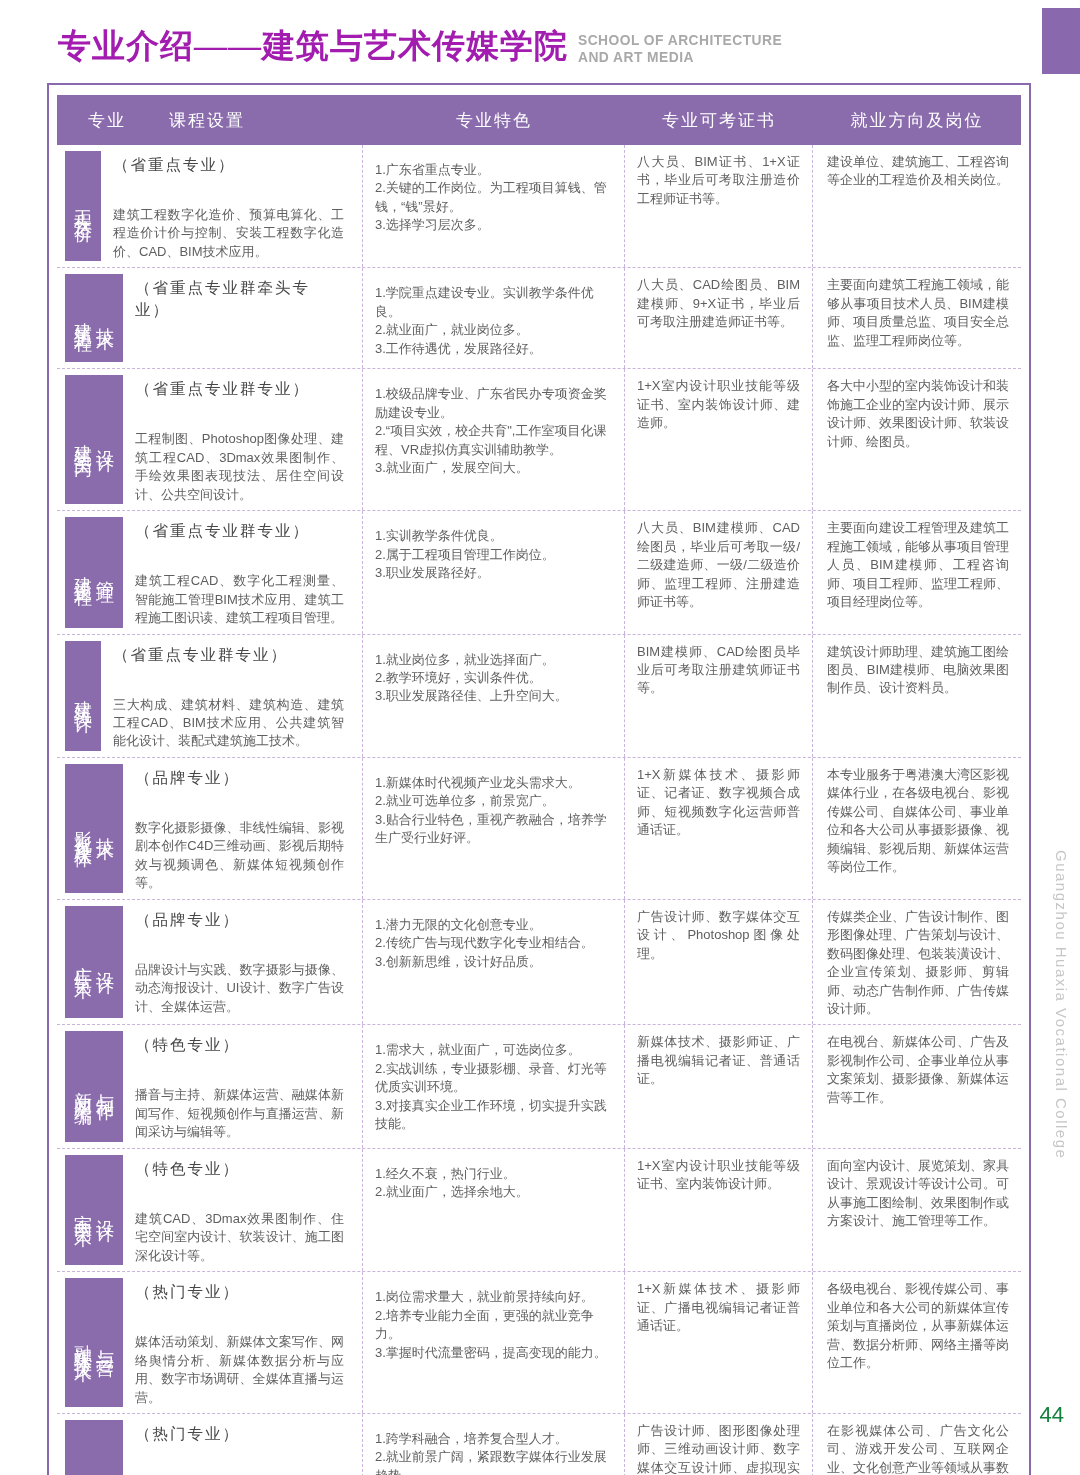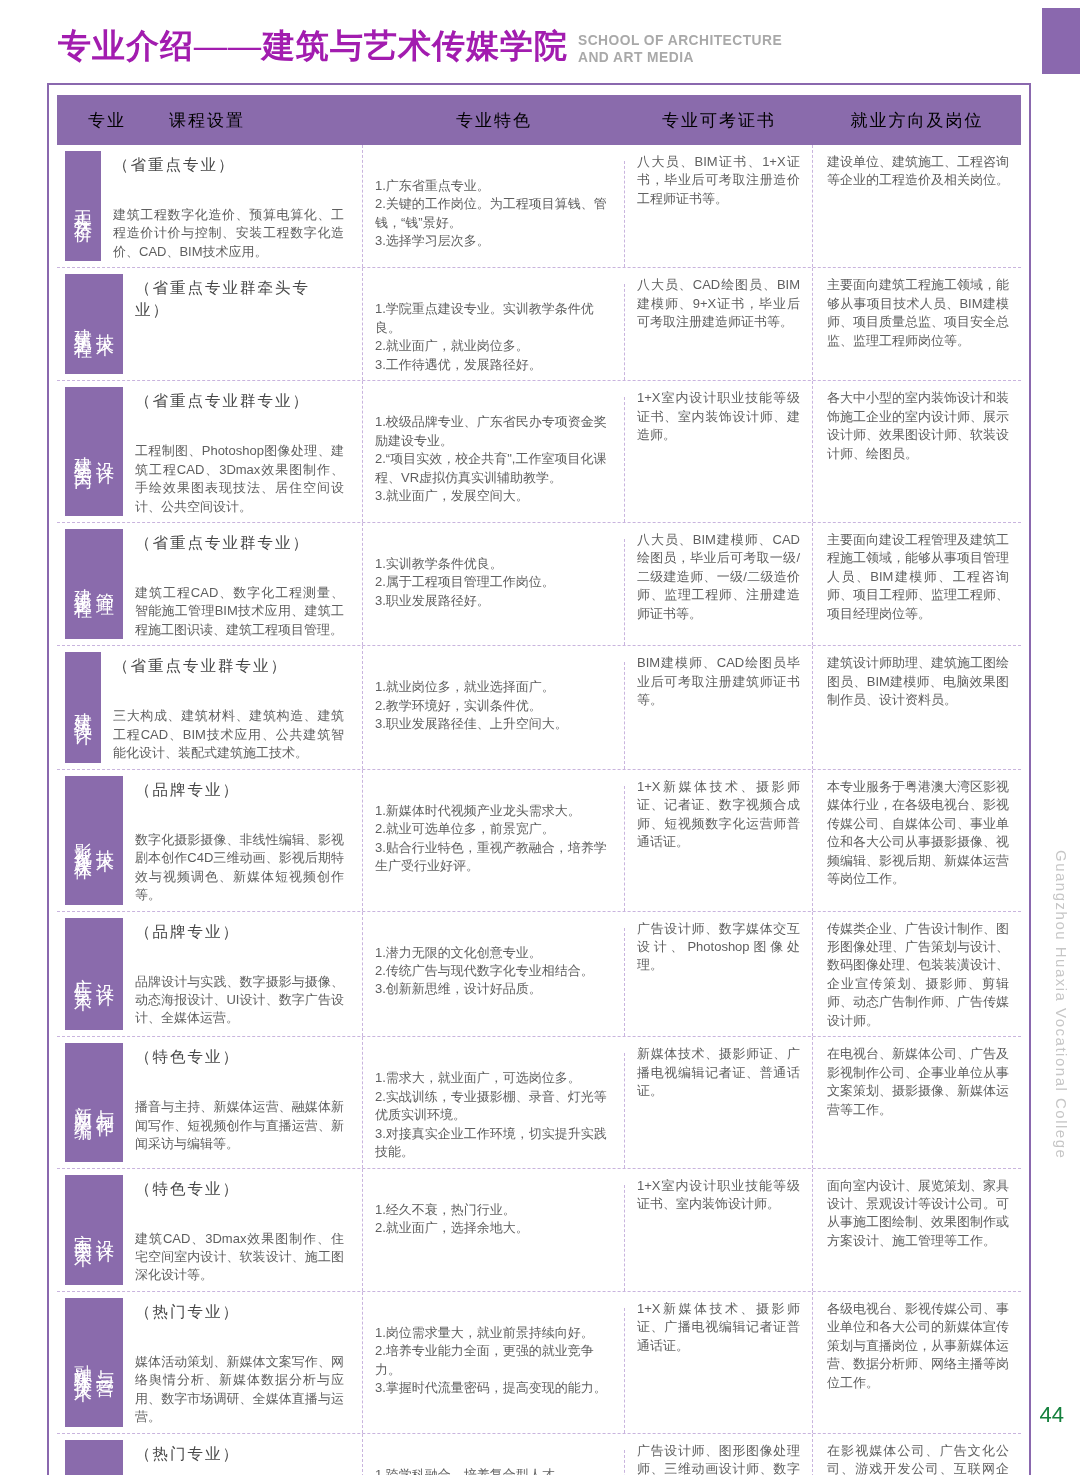--- a/index.html
+++ b/index.html
@@ -36,21 +36,21 @@
   .corner-block{position:absolute;right:0;top:8px;width:38px;height:66px;background:#8a68ae;}
   
   .table{
     position:absolute;left:47px;top:83px;width:984px;
     border:2px solid #8a68ae;
     padding:10px 8px 8px 8px;
     box-sizing:border-box;
     background:#fff;
   }
   .thead{
-    height:50px;background:#8a6bac;color:#000000;
+    height:50px;background:#8a6bac;color:#ffffff;
     display:grid;grid-template-columns:100px 206px 262px 188px 1fr;
     align-items:center;font-size:17px;letter-spacing:2px;
   }
   .th{text-align:center;}
   .th.h-major{text-align:center;}
   .th.h-courses{text-align:left;padding-left:12px;}
   .trow{
     display:grid;grid-template-columns:306px 262px 188px 1fr;
     border-bottom:1px dashed #c9b4de;
     min-height:100px;
@@ -77,21 +77,20 @@
   .courses{flex:1;padding:3px 10px 0 12px;}
   .category{
     font-family:"Liberation Serif","DejaVu Serif",serif;
     font-size:15.5px;color:#474747;letter-spacing:2px;margin-bottom:5px;
   }
   .course-text{text-align:justify;margin-top:30px;}
   .c-features{
     padding:16px 12px 6px 12px;
     border-right:1px dashed #c9b4de;
     white-space:pre-line;
-    margin-top:16px;
   }
   .c-certs{
     padding:8px 12px 6px 12px;
     border-right:1px dashed #c9b4de;
     text-align:justify;
   }
   .c-employ{padding:8px 12px 6px 14px;text-align:justify;}
   
   .watermark{
     position:absolute;right:10px;top:850px;

